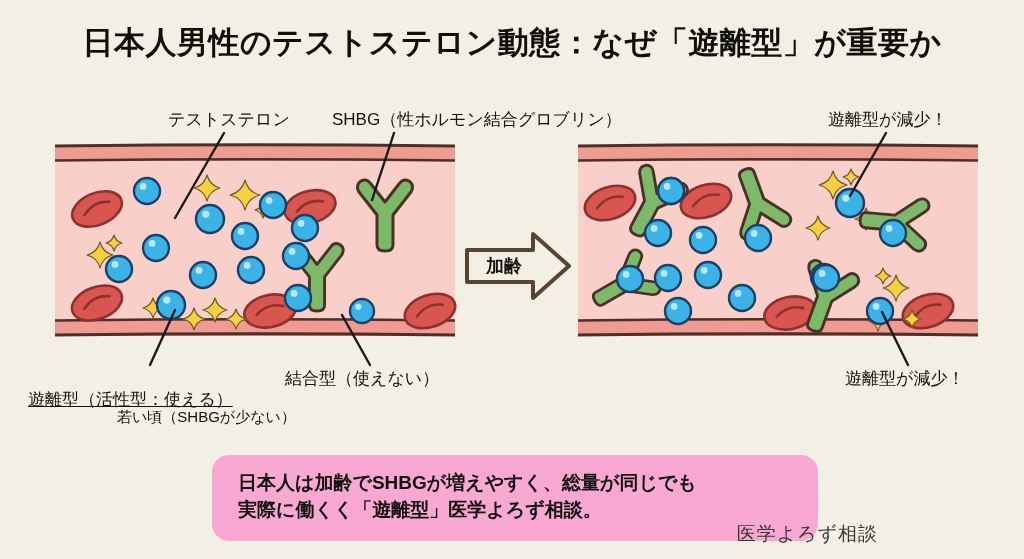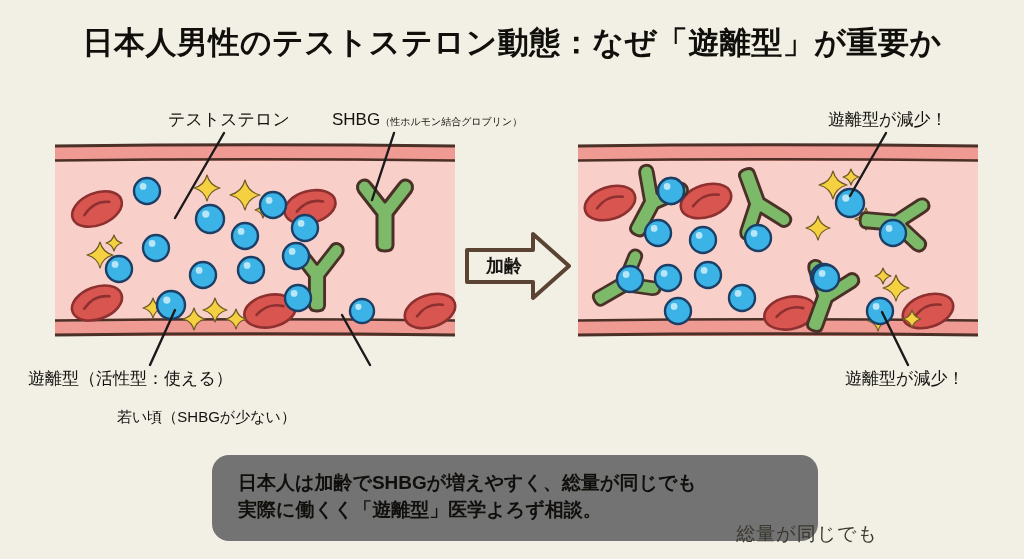--- a/index.html
+++ b/index.html
@@ -45,23 +45,23 @@
     font-weight: 500;
     color: #131210;
     white-space: nowrap;
     line-height: 1.2;
   }
   .lbl.bold  { font-weight: 400; }
   .lbl.big   { font-size: 15px; font-weight: 500; }
 
   .lbl-testosterone { left: 152px; top: 110px; margin-left: 16px; }
   .lbl-shbg         { left: 332px; top: 110px; }
-  .lbl-shbg .paren  { font-size: 10px; margin-top: 22px; }
-
-  .lbl-free-left    { left: 28px;  top: 369px; }
+  .lbl-shbg .paren  { font-size: 17px; margin-top: 22px; }
+
+  .lbl-free-left    { left: 28px;  top: 390px; text-decoration: underline; }
   .lbl-bound-left   { left: 285px; top: 369px; }
   .lbl-young        { left: 117px; top: 408px; }
 
   .lbl-decrease-top { left: 828px; top: 110px; }
   .lbl-decrease-bot { left: 845px; top: 369px; }
   .lbl-older        { left: 646px; top: 408px; }
 
   
   .vessel {
     position: absolute;
@@ -106,21 +106,21 @@
     pointer-events: none;
   }
 
   
   .caption {
     position: absolute;
     left: 212px;
     top: 455px;
     width: 606px;
     padding: 15px 22px 17px 26px;
-    background: #737373;
+    background: #f9a8d4;
     border-radius: 17px;
   }
   .caption .line {
     font-size: 19px;
     font-weight: 700;
     color: #100f0c;
     line-height: 1.42;
     white-space: nowrap;
   }
 
@@ -139,20 +139,21 @@
 
 <div id="stage">
 
   <div class="title">日本人男性のテストステロン動態：なぜ「遊離型」が重要か</div>
 
   <div class="lbl lbl-testosterone">テストステロン</div>
 
   <div class="lbl lbl-shbg"><span>SHBG</span><span class="paren">（性ホルモン結合グロブリン）</span></div>
 
   <div class="lbl lbl-free-left">遊離型（活性型：使える）</div>
+  <div class="lbl lbl-bound-left">結合型（使えない）</div>
   <div class="lbl big lbl-young">若い頃（SHBGが少ない）</div>
 
   <div class="lbl bold lbl-decrease-top">遊離型が減少！</div>
   <div class="lbl bold lbl-decrease-bot">遊離型が減少！</div>
 
   <div class="vessel left">
     <svg viewBox="0 0 400 195" id="svg-vessel-left">
         <rect x="0" y="18" width="400" height="159" fill="#f8cfc9"></rect>
         <rect x="0" y="2" width="400" height="16" fill="#ef9a92"></rect>
         <path d="M0 3 Q200 0.5 400 3" stroke="#4a3026" stroke-width="3.2" fill="none"></path>
@@ -411,15 +412,15 @@
       <line x1="886" y1="133" x2="850" y2="196"></line>
       <line x1="908" y1="365" x2="882" y2="312"></line>
     </g>
   </svg>
 
   <div class="caption">
     <div class="line">日本人は加齢でSHBGが増えやすく、総量が同じでも</div>
     <div class="line">実際に働くく「遊離型」医学よろず相談。</div>
   </div>
 
-  <div class="credit">総量が同じでも</div>
+  <div class="credit">医学よろず相談</div>
 
 </div>
 
 </body></html>

